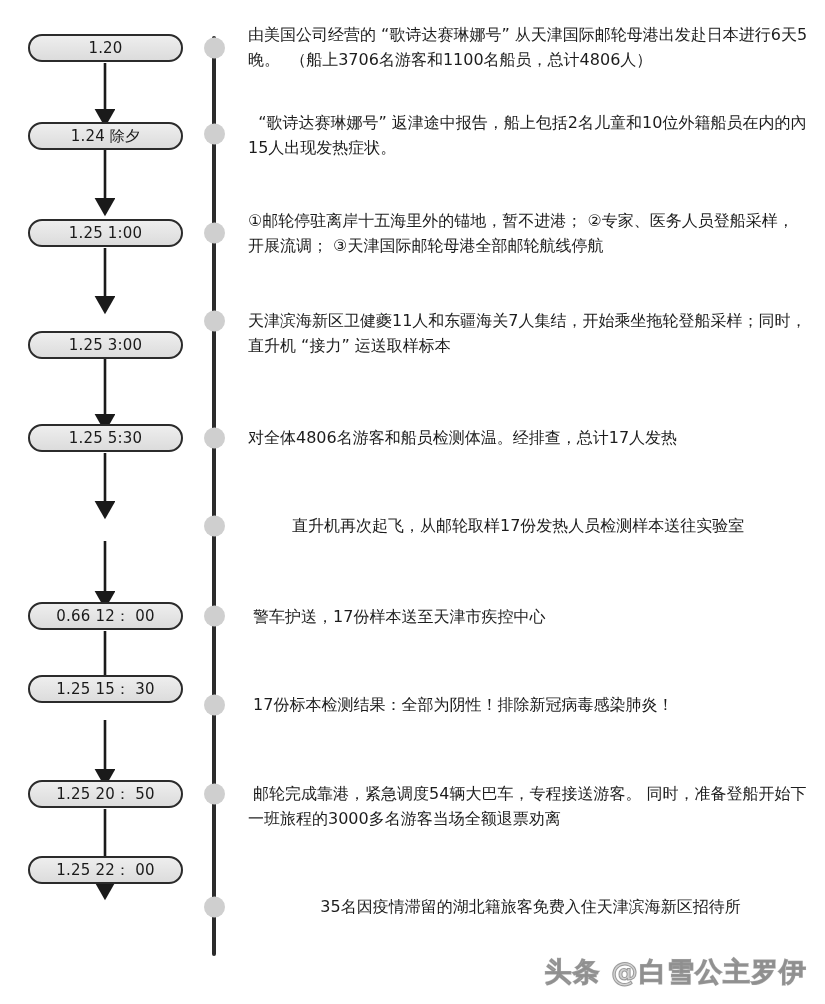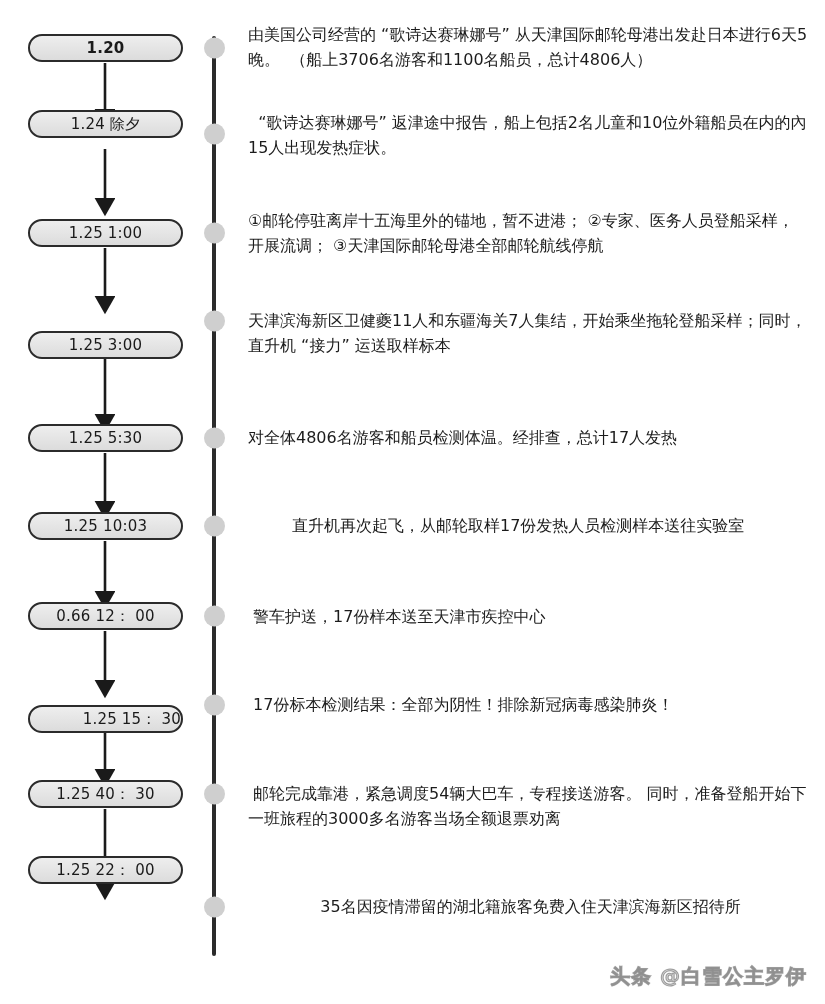--- a/index.html
+++ b/index.html
@@ -85,21 +85,21 @@
     color: #1c1c1c;
     white-space: pre-wrap;
     word-break: break-all;
   }
 
   
   .watermark {
     position: absolute;
     right: 18px;
     bottom: 14px;
-    font-size: 20px;
+    font-size: 27px;
     font-weight: bold;
     letter-spacing: 1px;
     color: rgba(255,255,255,0.0);
     -webkit-text-stroke: 1px rgba(90,90,90,0.55);
     text-shadow: 0 0 1px rgba(120,120,120,0.35);
     white-space: pre;
   }
 </style>
 </head>
 <body>
@@ -120,27 +120,27 @@
       <line x1="105" y1="248" x2="105" y2="300"></line>
       <line x1="105" y1="336" x2="105" y2="418"></line>
       <line x1="105" y1="453" x2="105" y2="505"></line>
       <line x1="105" y1="541" x2="105" y2="595"></line>
       <line x1="105" y1="631" x2="105" y2="684"></line>
       <line x1="105" y1="720" x2="105" y2="773"></line>
       <line x1="105" y1="809" x2="105" y2="886"></line>
     </g>
   </svg>
 
-  <div class="pill" style="top:48px;font-weight:bold;">
+  <div class="pill" style="top:48px;">
     <span class="pill-label">1.20</span>
   </div>
   <div class="node-dot" style="top:48px;"></div>
   <div class="desc" style="top:22px;">由美国公司经营的&nbsp;“歌诗达赛琳娜号”&nbsp;从天津国际邮轮母港出发赴日本进行6天5晚。&nbsp;&nbsp;（船上3706名游客和1100名船员，总计4806人）</div>
 
-  <div class="pill" style="top:124px;">
+  <div class="pill" style="top:136px;">
     <span class="pill-label">1.24 除夕</span>
   </div>
   <div class="node-dot" style="top:134px;"></div>
   <div class="desc" style="top:110px;">&nbsp;&nbsp;“歌诗达赛琳娜号”&nbsp;返津途中报告，船上包括2名儿童和10位外籍船员在内的內15人出现发热症状。</div>
 
   <div class="pill" style="top:233px;">
     <span class="pill-label">1.25 1:00</span>
   </div>
   <div class="node-dot" style="top:233px;"></div>
   <div class="desc" style="top:208px;">①邮轮停驻离岸十五海里外的锚地，暂不进港；&nbsp;②专家、医务人员登船采样，开展流调；&nbsp;③天津国际邮轮母港全部邮轮航线停航</div>
@@ -150,40 +150,37 @@
   </div>
   <div class="node-dot" style="top:321px;"></div>
   <div class="desc" style="top:308px;">天津滨海新区卫健夔11人和东疆海关7人集结，开始乘坐拖轮登船采样；同时，直升机&nbsp;“接力”&nbsp;运送取样标本</div>
 
   <div class="pill" style="top:438px;text-align:center;">
     <span class="pill-label">1.25 5:30</span>
   </div>
   <div class="node-dot" style="top:438px;"></div>
   <div class="desc" style="top:425px;">对全体4806名游客和船员检测体温。经排查，总计17人发热</div>
 
-  <div class="pill" style="top:526px;">
-    <span class="pill-label">1.25 10:03</span>
-  </div>
   <div class="node-dot" style="top:526px;"></div>
   <div class="desc" style="top:513px;margin-left:44px;">直升机再次起飞，从邮轮取样17份发热人员检测样本送往实验室</div>
 
   <div class="pill" style="top:616px;">
     <span class="pill-label">0.66 12： 00</span>
   </div>
   <div class="node-dot" style="top:616px;"></div>
   <div class="desc" style="top:604px;">&nbsp;警车护送，17份样本送至天津市疾控中心</div>
 
-  <div class="pill" style="top:719px;justify-content:flex-end;">
+  <div class="pill" style="top:689px;">
     <span class="pill-label">1.25 15： 30</span>
   </div>
   <div class="node-dot" style="top:705px;"></div>
   <div class="desc" style="top:692px;">&nbsp;17份标本检测结果：全部为阴性！排除新冠病毒感染肺炎！</div>
 
   <div class="pill" style="top:794px;">
-    <span class="pill-label">1.25 40： 30</span>
+    <span class="pill-label">1.25 20： 50</span>
   </div>
   <div class="node-dot" style="top:794px;"></div>
   <div class="desc" style="top:781px;">&nbsp;邮轮完成靠港，紧急调度54辆大巴车，专程接送游客。&nbsp;同时，准备登船开始下一班旅程的3000多名游客当场全额退票劝离</div>
 
   <div class="pill" style="top:870px;">
     <span class="pill-label">1.25 22： 00</span>
   </div>
   <div class="node-dot" style="top:907px;"></div>
   <div class="desc" style="top:894px;text-align:center;">&nbsp;35名因疫情滞留的湖北籍旅客免费入住天津滨海新区招待所</div>
 

